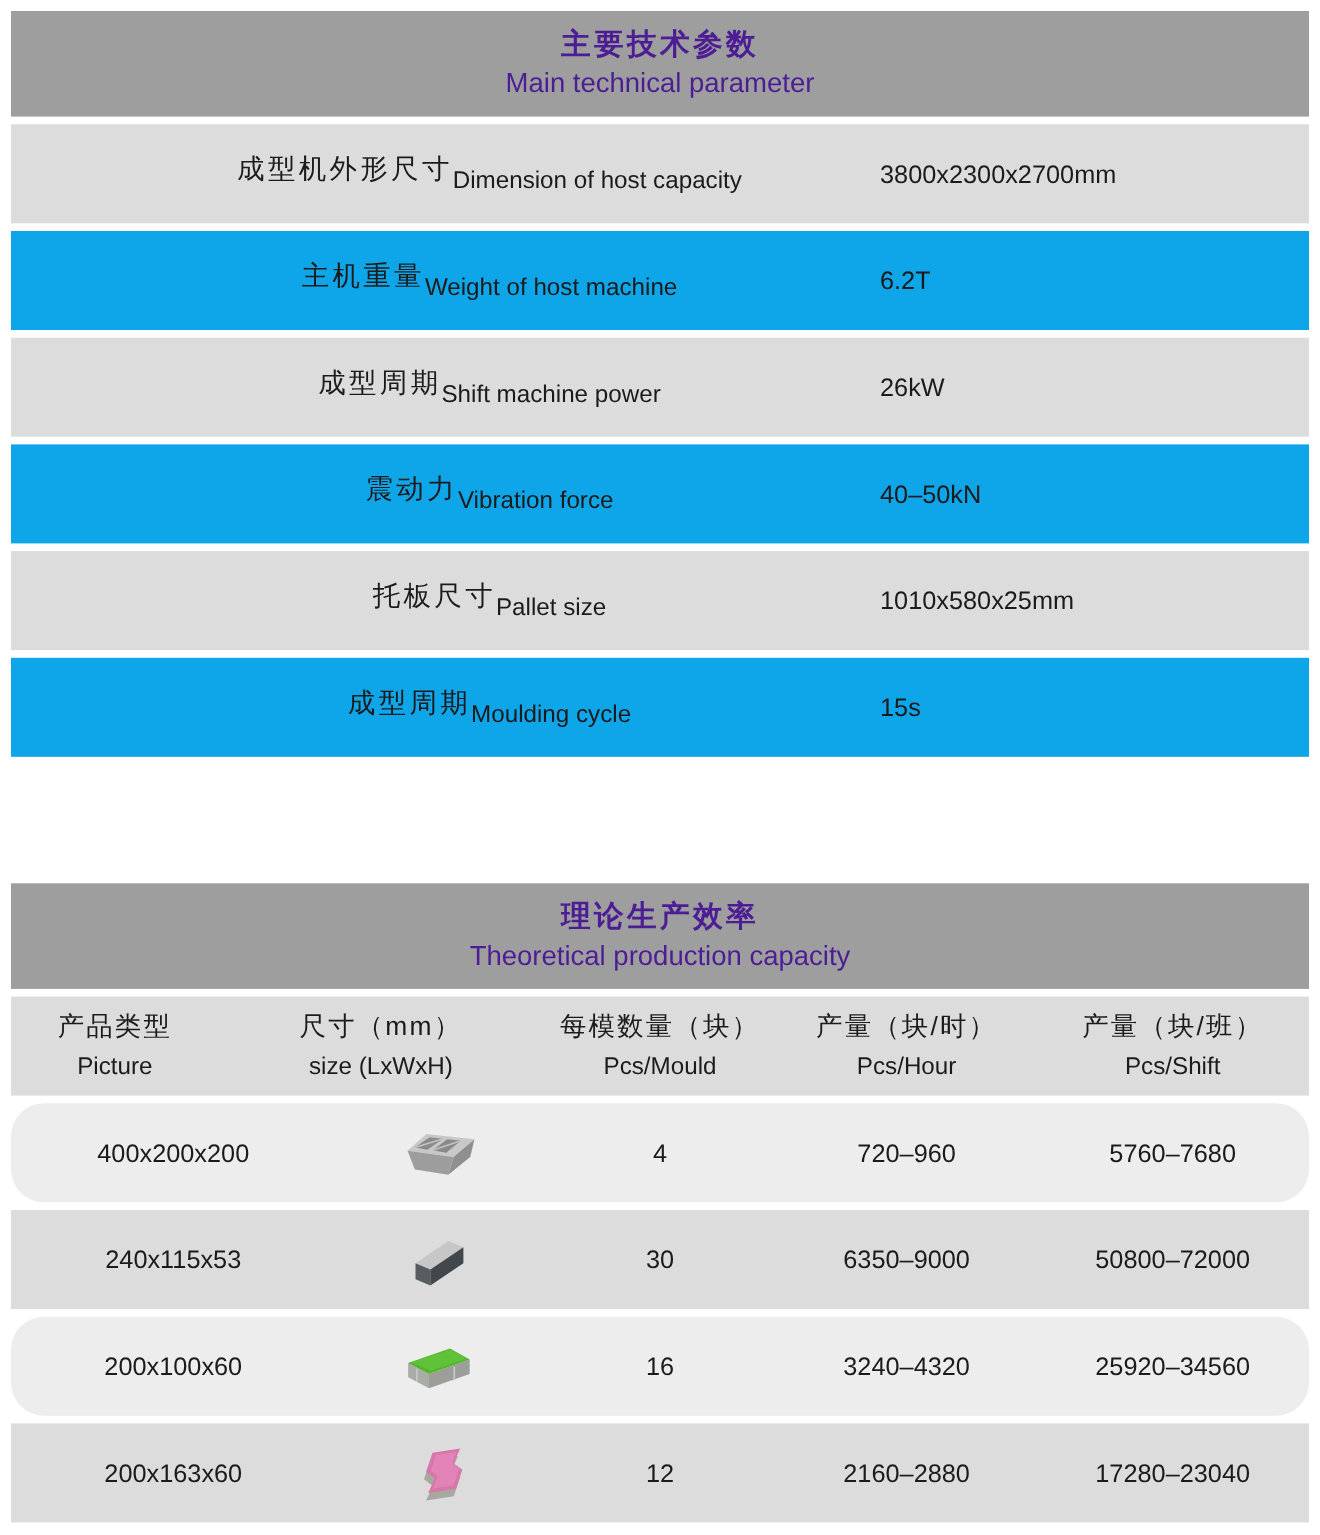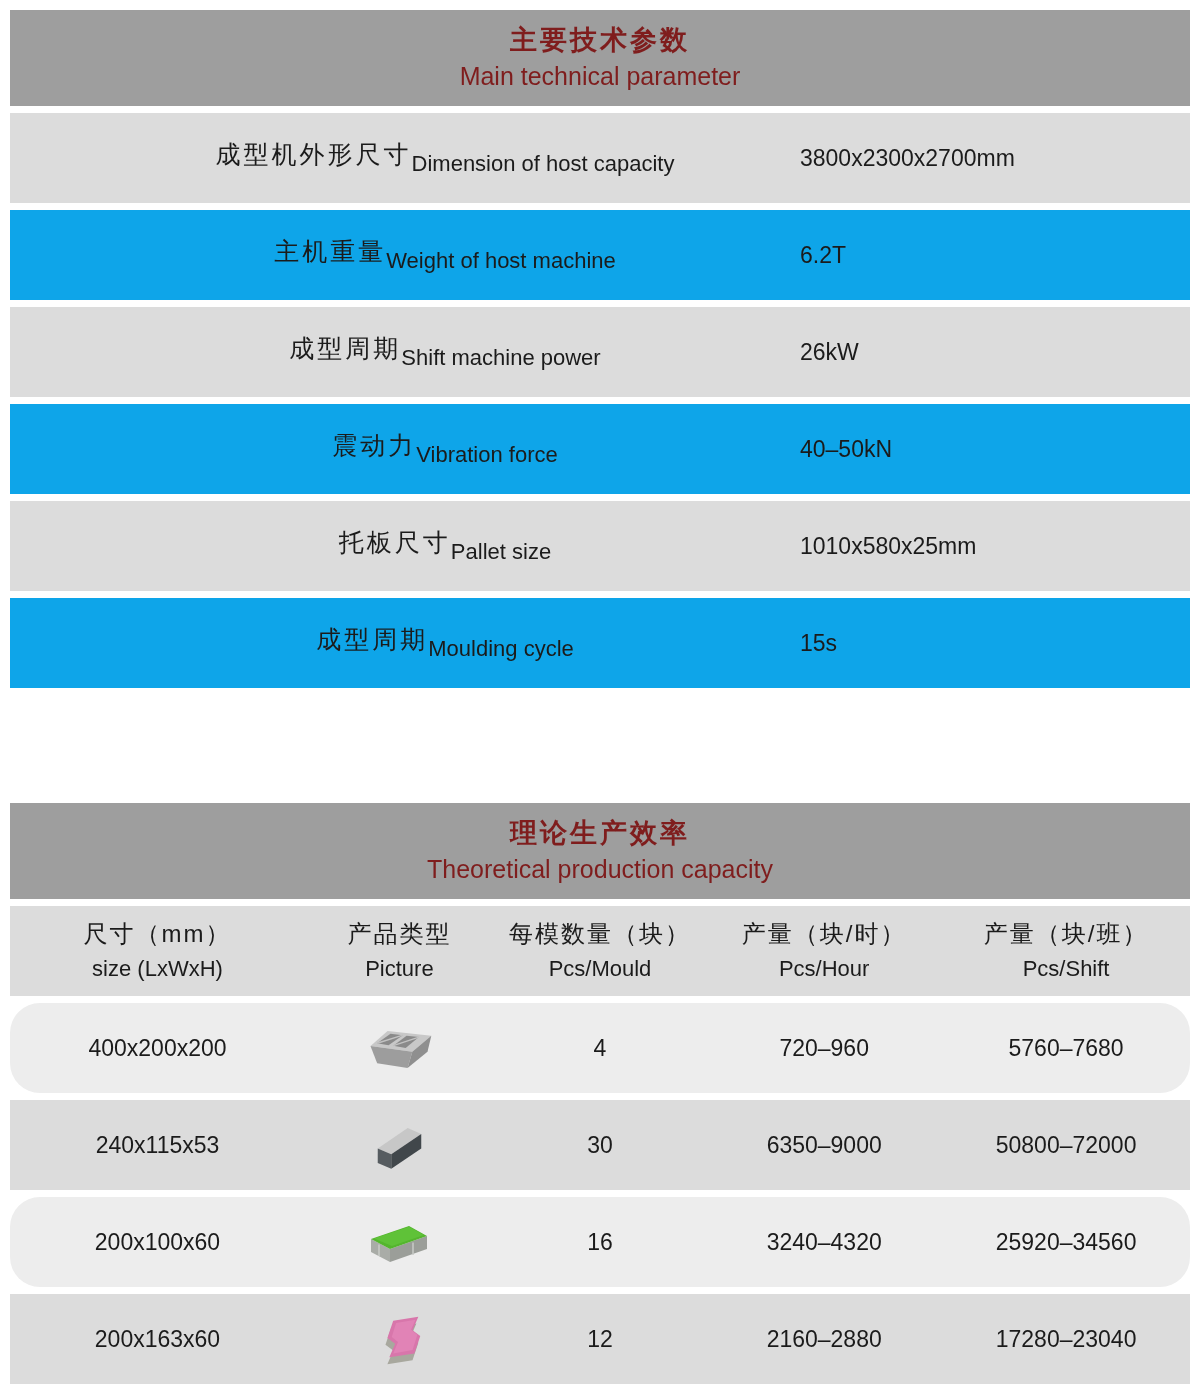--- a/index.html
+++ b/index.html
@@ -6,21 +6,21 @@
   body{
     width:1200px;height:1395px;
     font-family:"Liberation Sans","DejaVu Sans",sans-serif;
     color:#1b1b1b;
     -webkit-font-smoothing:antialiased;
   }
   .sheet{padding:10px;width:1180px;}
 
   
   .band{
-    height:96px;background:#9e9e9e;color:#7f1d1d;
+    height:96px;background:#9e9e9e;color:#4c1d95;
     display:flex;flex-direction:column;align-items:center;justify-content:center;
     margin-bottom:7px;
   }
   .band .zh{font-size:27px;font-weight:600;letter-spacing:3px;line-height:1;}
   .band .en{font-size:25px;font-weight:500;margin-top:10px;line-height:1;}
 
   
   .t1row{
     height:90px;margin-bottom:7px;
     display:flex;align-items:center;
@@ -118,27 +118,27 @@
   </div>
 
   <div class="gap"></div>
 
   <div class="band">
     <div class="zh">理论生产效率</div>
     <div class="en">Theoretical production capacity</div>
   </div>
 
   <div class="t2row t2head dark">
+    <div class="t2col c2">
+      <div class="zh">产品类型</div>
+      <div class="en">Picture</div>
+    </div>
     <div class="t2col c1">
       <div class="zh">尺寸（mm）</div>
       <div class="en">size (LxWxH)</div>
-    </div>
-    <div class="t2col c2">
-      <div class="zh">产品类型</div>
-      <div class="en">Picture</div>
     </div>
     <div class="t2col c3">
       <div class="zh">每模数量（块）</div>
       <div class="en">Pcs/Mould</div>
     </div>
     <div class="t2col c4">
       <div class="zh">产量（块/时）</div>
       <div class="en">Pcs/Hour</div>
     </div>
     <div class="t2col c5">

